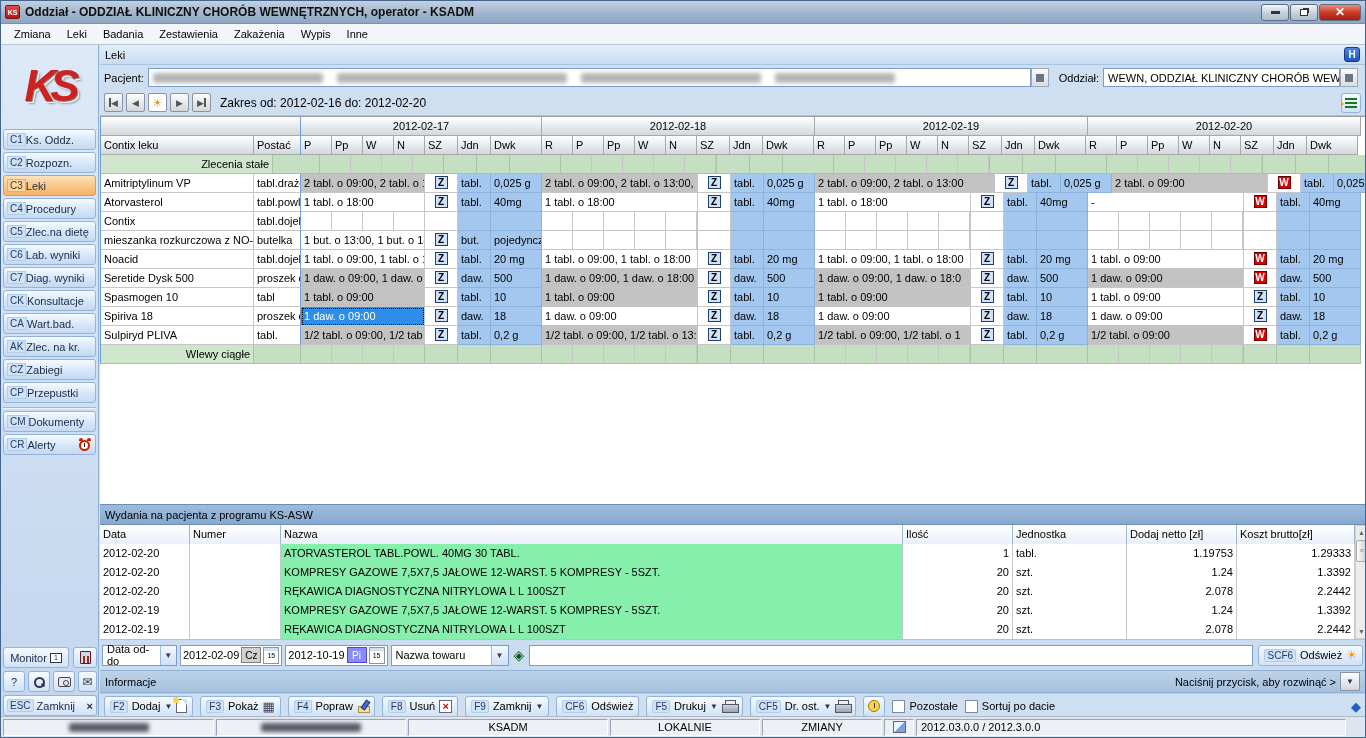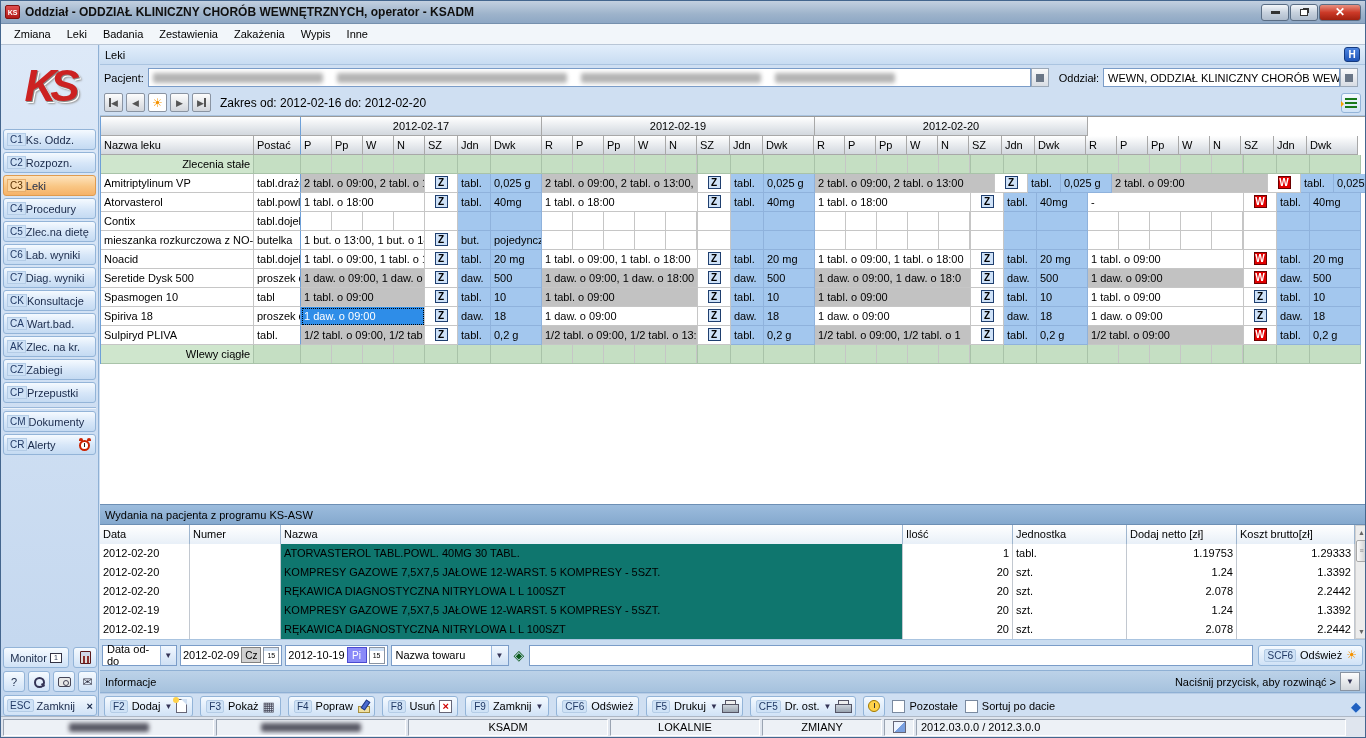--- a/index.html
+++ b/index.html
@@ -121,21 +121,21 @@
   .scr-thumb { position:absolute; background:linear-gradient(to right,#fdfdfd,#cfcfcf); border:1px solid #a8a8a8; border-radius:2px; }
 
   
   .issues-hdr { position:absolute; left:0; top:459px; width:100%; height:21px; background:linear-gradient(#9cbcdd,#85a9ce);
     border-top:1px solid #6d8fb4; border-bottom:1px solid #6d8fb4; display:flex; align-items:center; padding:0 5px; }
   .issues { position:absolute; left:0; top:480px; width:1255px; }
   .ir { display:flex; height:19px; }
   .icell { height:29px; border-right:1px solid #c2c8d0; border-bottom:1px solid #c2c8d0; padding:0 3px;
     line-height:18px; white-space:nowrap; overflow:hidden; background:#fff; }
   .icell.h { background:linear-gradient(#ffffff,#dde8f4); border-right-color:#9fb6cf; border-bottom-color:#7d9cbd; }
-  .icell.green { background:#0f766e; }
+  .icell.green { background:#86efac; }
   .icell.r { text-align:right; }
   .vscroll { position:absolute; left:1255px; top:480px; width:13px; height:114px; background:#ececec; border:1px solid #d0d0d0; }
   .vscr-btn { position:absolute; left:0; width:11px; height:13px; color:#666; font-size:7px; text-align:center; line-height:13px; }
   .vthumb { position:absolute; left:0; top:14px; width:11px; height:22px; background:linear-gradient(to right,#fdfdfd,#cfcfcf);
     border:1px solid #a8a8a8; border-radius:2px; font-size:7px; color:#888; text-align:center; line-height:20px; }
 
   
   .filter-row { position:absolute; left:0; top:594px; width:100%; height:31px; background:#c9dcf0;
     border-top:1px solid #aac4e0; display:flex; align-items:center; padding:0 2px; gap:3px; }
   .combo { height:21px; background:#fff; border:1px solid #7a9cc8; display:flex; align-items:center; padding-left:4px; }
@@ -354,25 +354,26 @@
       <div class="options-btn">
         <span class="opt-glyph"></span>
         </div>
     </div>
 
     <div class="grid-zone">
       <div class="grid" id="grid">
           <div class="gr">
             <div class="gc h frozen-edge" style="width: 200px;"></div>
             <div class="gc h date" style="width: 241px;">2012-02-17</div>
+            <div class="gc h date" style="width: 273px;">2012-02-18</div>
             <div class="gc h date" style="width: 273px;">2012-02-19</div>
             <div class="gc h date" style="width: 273px;">2012-02-20</div>
           </div>
           <div class="gr">
-            <div class="gc h" style="width: 153px;">Nazwa leku</div>
+            <div class="gc h" style="width: 153px;">Contix leku</div>
             <div class="gc h frozen-edge" style="width: 47px;">Postać</div>
             <div class="gc h" style="width: 31px;">P</div>
             <div class="gc h" style="width: 31px;">Pp</div>
             <div class="gc h" style="width: 31px;">W</div>
             <div class="gc h" style="width: 31px;">N</div>
             <div class="gc h" style="width: 33px;">SZ</div>
             <div class="gc h" style="width: 33px;">Jdn</div>
             <div class="gc h" style="width: 51px;">Dwk</div>
             <div class="gc h" style="width: 31px;">R</div>
             <div class="gc h" style="width: 31px;">P</div>
@@ -393,21 +394,21 @@
             <div class="gc h" style="width: 31px;">R</div>
             <div class="gc h" style="width: 31px;">P</div>
             <div class="gc h" style="width: 31px;">Pp</div>
             <div class="gc h" style="width: 31px;">W</div>
             <div class="gc h" style="width: 31px;">N</div>
             <div class="gc h" style="width: 33px;">SZ</div>
             <div class="gc h" style="width: 33px;">Jdn</div>
             <div class="gc h" style="width: 51px;">Dwk</div>
           </div>
           <div class="gr">
-            <div class="gc sec lbl" style="width: 153px;">Zlecenia stałe</div>
+            <div class="gc sec lbl" style="width: 172px;">Zlecenia stałe</div>
             <div class="gc sec frozen-edge" style="width: 47px;"></div>
             <div class="gc sec lines" style="width: 124px;"></div>
             <div class="gc sec" style="width: 33px;"></div>
             <div class="gc sec" style="width: 33px;"></div>
             <div class="gc sec" style="width: 51px;"></div>
             <div class="gc sec lines" style="width: 156px;"></div>
             <div class="gc sec" style="width: 33px;"></div>
             <div class="gc sec" style="width: 33px;"></div>
             <div class="gc sec" style="width: 51px;"></div>
             <div class="gc sec lines" style="width: 156px;"></div>

